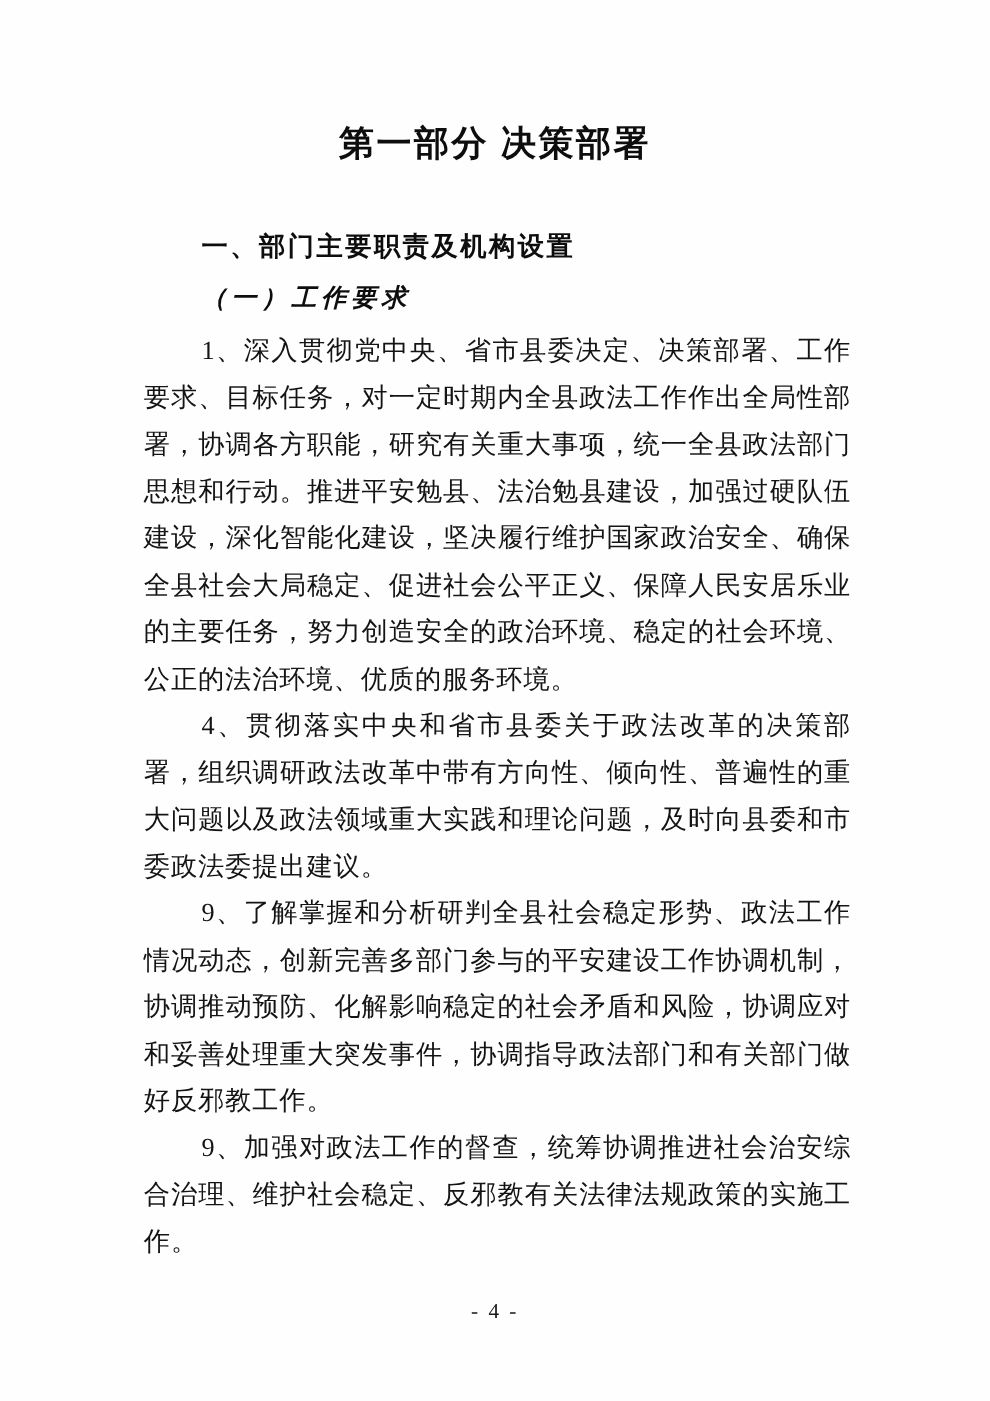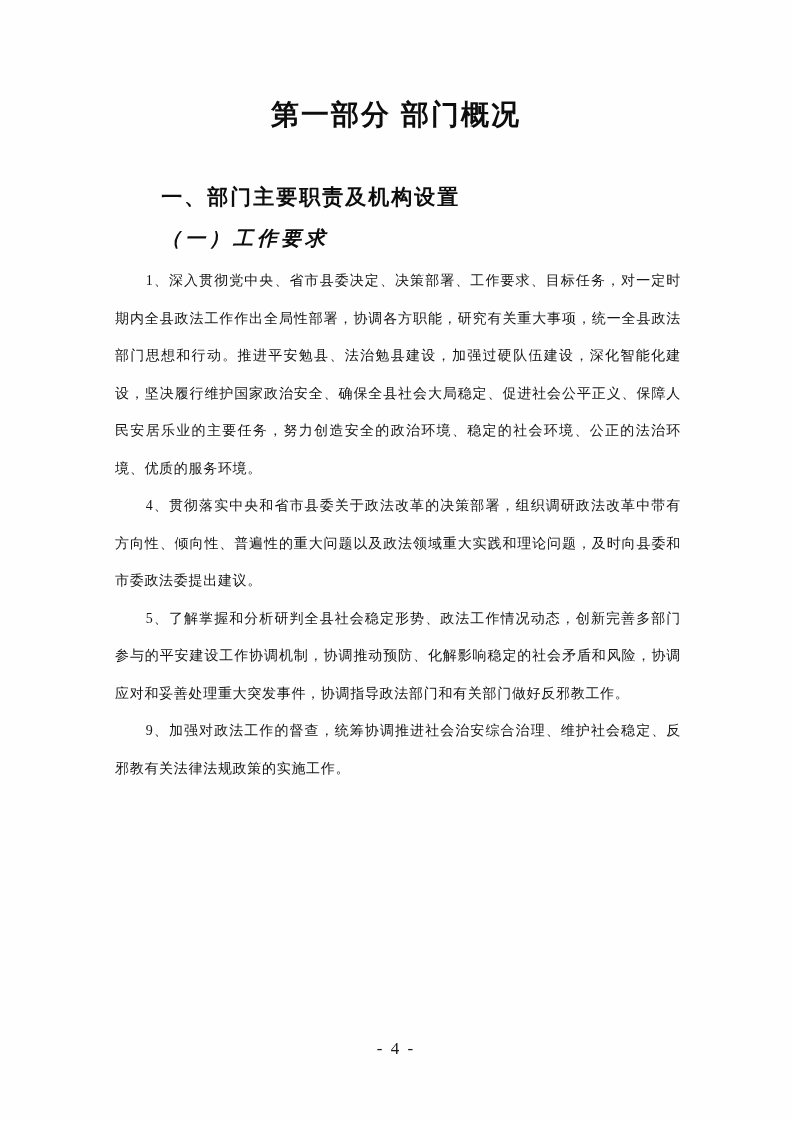--- a/index.html
+++ b/index.html
@@ -47,21 +47,21 @@
   .subsection-heading {
     font-family: "Liberation Serif", "DejaVu Serif", serif;
     font-style: italic;
     font-size: 20px;
     letter-spacing: 4px;
     text-indent: 2.3em;
     margin: 0 0 10px 0;
     color: #0d0d0d;
   }
   .body-text p {
-    font-size: 14px;
+    font-size: 21px;
     line-height: 37.5px;
     letter-spacing: 0.7px;
     text-align: justify;
     text-indent: 2.2em;
     margin: 0;
     color: #141414;
   }
   .footer {
     position: absolute;
     bottom: 62px;
@@ -71,32 +71,32 @@
     font-size: 17px;
     letter-spacing: 2px;
     color: #1a1a1a;
   }
 </style>
 </head>
 <body>
 
 <div class="page">
 
-  <div class="doc-title">第一部分 部门概况</div>
+  <div class="doc-title">第一部分 决策部署</div>
 
   <div class="content">
 
     <h2 class="section-heading">一、部门主要职责及机构设置</h2>
 
     <h3 class="subsection-heading">（一）工作要求</h3>
 
     <div class="body-text">
       <p>1、深入贯彻党中央、省市县委决定、决策部署、工作要求、目标任务，对一定时期内全县政法工作作出全局性部署，协调各方职能，研究有关重大事项，统一全县政法部门思想和行动。推进平安勉县、法治勉县建设，加强过硬队伍建设，深化智能化建设，坚决履行维护国家政治安全、确保全县社会大局稳定、促进社会公平正义、保障人民安居乐业的主要任务，努力创造安全的政治环境、稳定的社会环境、公正的法治环境、优质的服务环境。</p>
       <p>4、贯彻落实中央和省市县委关于政法改革的决策部署，组织调研政法改革中带有方向性、倾向性、普遍性的重大问题以及政法领域重大实践和理论问题，及时向县委和市委政法委提出建议。</p>
-      <p>5、了解掌握和分析研判全县社会稳定形势、政法工作情况动态，创新完善多部门参与的平安建设工作协调机制，协调推动预防、化解影响稳定的社会矛盾和风险，协调应对和妥善处理重大突发事件，协调指导政法部门和有关部门做好反邪教工作。</p>
+      <p>9、了解掌握和分析研判全县社会稳定形势、政法工作情况动态，创新完善多部门参与的平安建设工作协调机制，协调推动预防、化解影响稳定的社会矛盾和风险，协调应对和妥善处理重大突发事件，协调指导政法部门和有关部门做好反邪教工作。</p>
       <p>9、加强对政法工作的督查，统筹协调推进社会治安综合治理、维护社会稳定、反邪教有关法律法规政策的实施工作。</p>
     </div>
 
   </div>
 
   <div class="footer">- 4 -</div>
 
 </div>
 
 </body></html>

